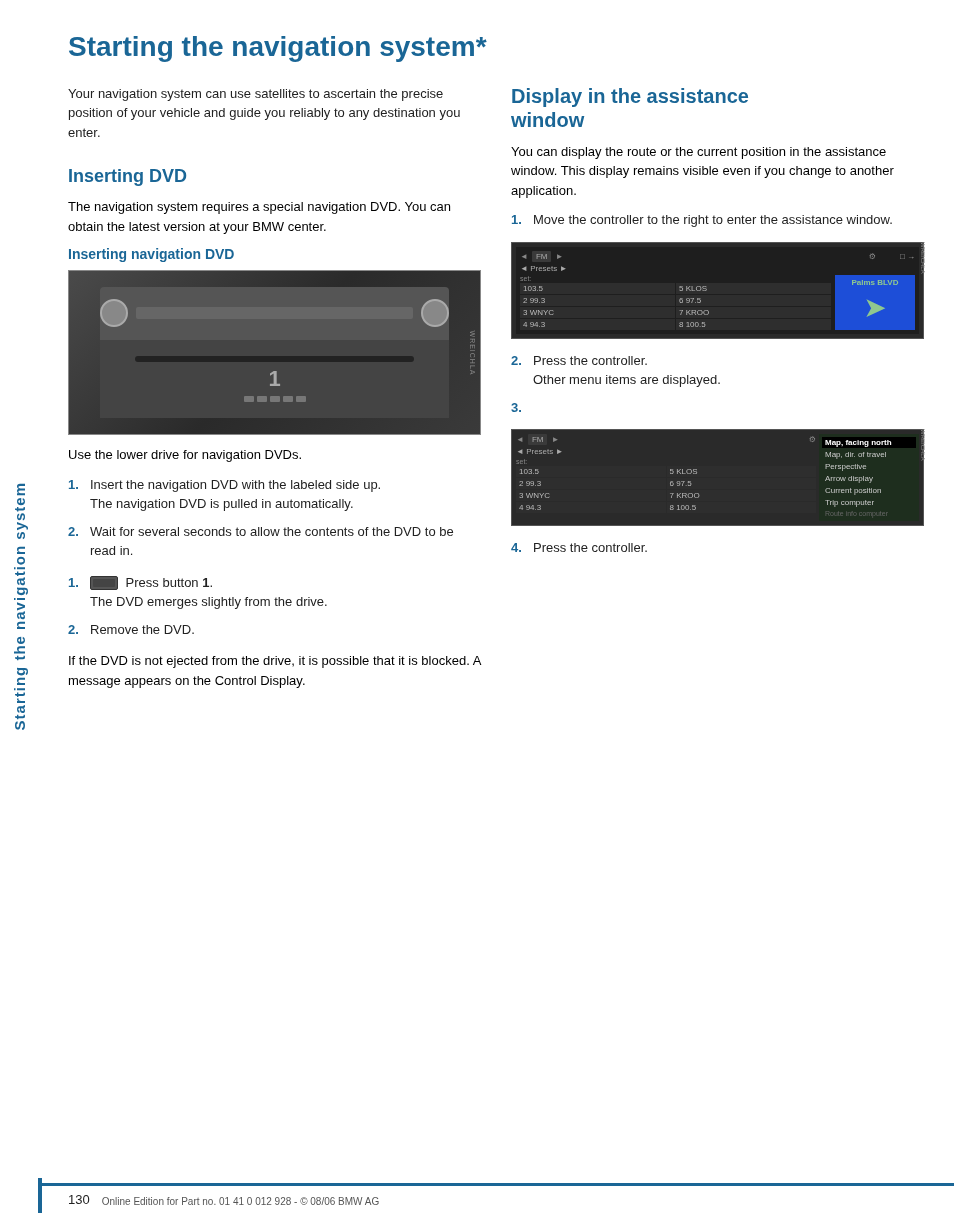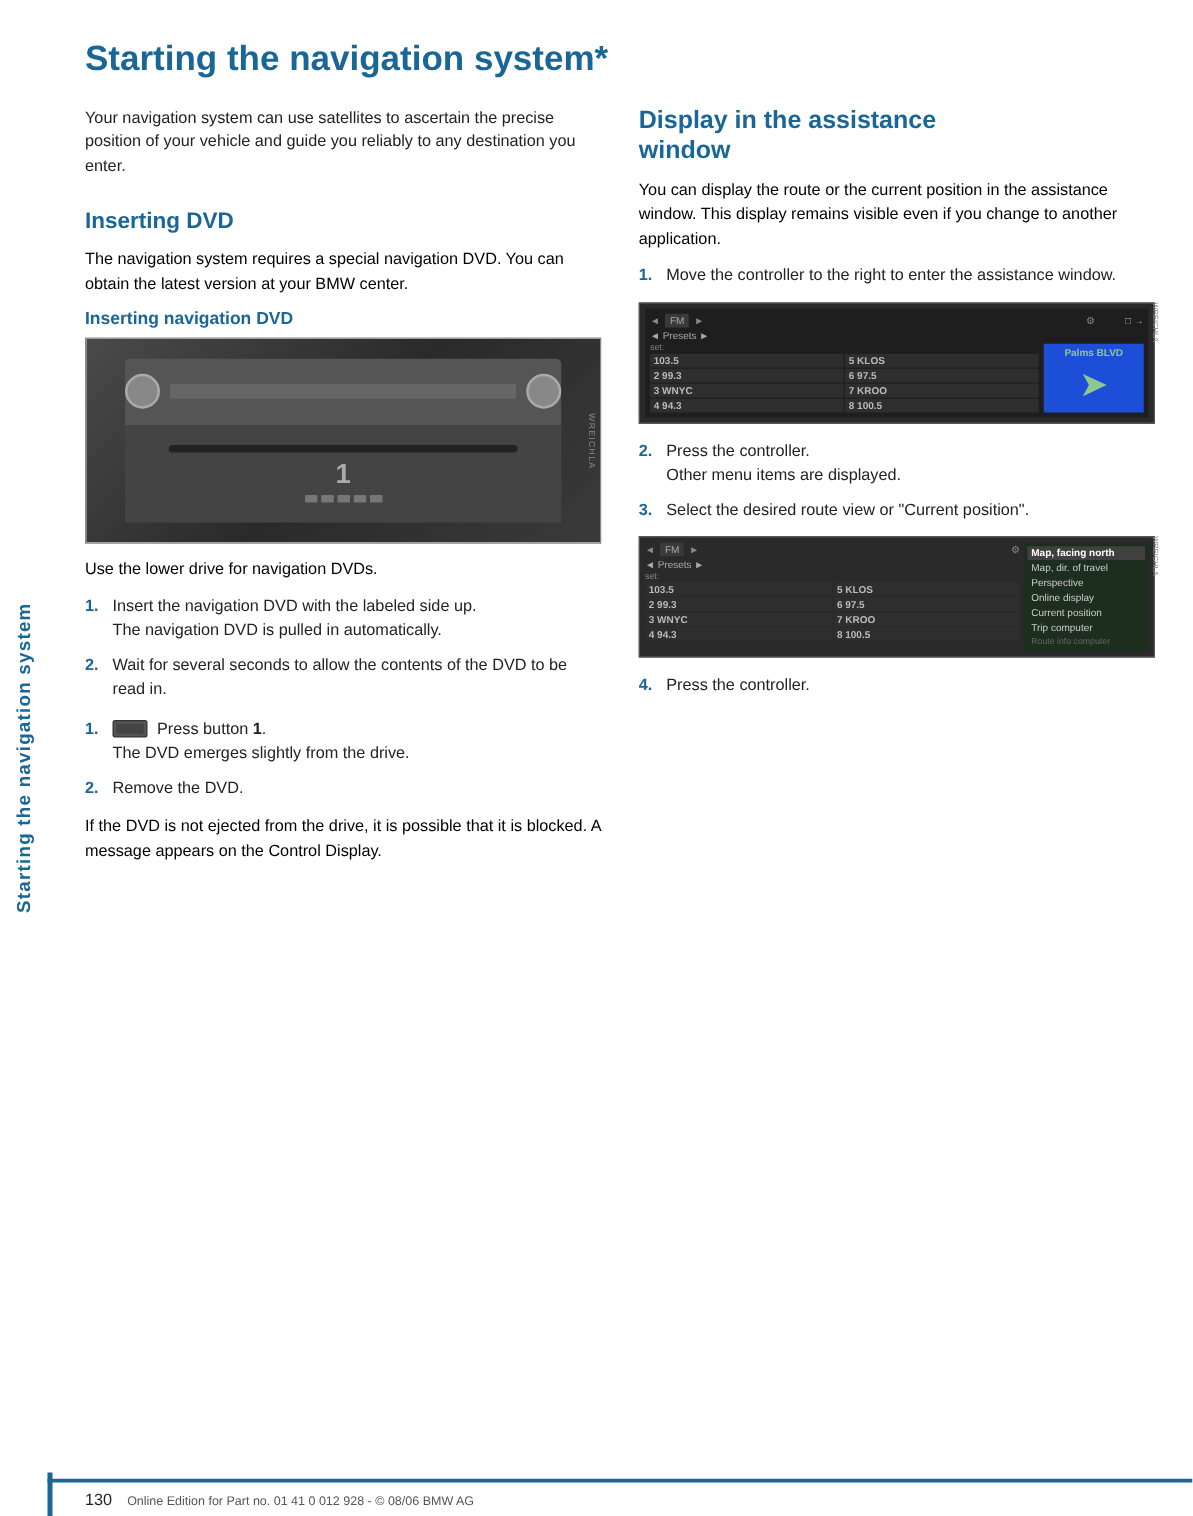--- a/index.html
+++ b/index.html
@@ -241,33 +241,32 @@
       display: grid;
       grid-template-columns: 1fr 1fr;
       gap: 1px;
       font-size: 8px;
       color: #bbb;
     }
     .nav-station {
       padding: 1px 3px;
       background: #2e2e2e;
       font-size: 8px;
-      font-weight: bold;
     }
     .nav-screen-wrapper {
       position: relative;
       margin-bottom: 12px;
     }
     .menu-item {
       font-size: 8px;
       color: #ccc;
       padding: 1px 3px;
     }
     .menu-item.active {
-      background: #404040;
+      background: #000000;
       color: #fff;
       font-weight: bold;
     }
 
     
     .page-footer {
       position: absolute;
       bottom: 0;
       left: 38px;
       right: 0;
@@ -455,21 +454,20 @@
         <div style="writing-mode:vertical-rl;font-size:6px;color:#888;position:absolute;right:-2px;top:0;bottom:0;display:flex;align-items:center;">WREICHLA</div>
       </div>
 
       <ol class="numbered-list">
         <li>
           <span class="num" style="color:#1a6696;font-weight:bold;">2.</span>
           <span>Press the controller.<br>Other menu items are displayed.</span>
         </li>
         <li>
           <span class="num" style="color:#1a6696;font-weight:bold;">3.</span>
-          <span>Select the desired route view or "Current position".</span>
         </li>
       </ol>
 
       <div class="nav-screen-wrapper" style="position:relative;">
         <div class="nav-screen">
           <div style="display:flex;gap:3px;">
 
             <div style="flex:1;">
               <div class="nav-row">
                 <span style="font-size:8px;color:#888;">◄</span>
@@ -491,21 +489,21 @@
                 <div class="nav-station">7 KROO</div>
                 <div class="nav-station">4 94.3</div>
                 <div class="nav-station">8 100.5</div>
               </div>
             </div>
 
             <div style="width:100px;background:#1e2e1e;padding:3px;display:flex;flex-direction:column;gap:1px;">
               <div class="menu-item active">Map, facing north</div>
               <div class="menu-item">Map, dir. of travel</div>
               <div class="menu-item">Perspective</div>
-              <div class="menu-item">Online display</div>
+              <div class="menu-item">Arrow display</div>
               <div class="menu-item">Current position</div>
               <div class="menu-item">Trip computer</div>
               <div class="menu-item" style="font-size:7px;color:#666;">Route info computer</div>
             </div>
           </div>
         </div>
         <div style="writing-mode:vertical-rl;font-size:6px;color:#888;position:absolute;right:-2px;top:0;bottom:0;display:flex;align-items:center;">WREICHLA</div>
       </div>
 
       <ol class="numbered-list">

